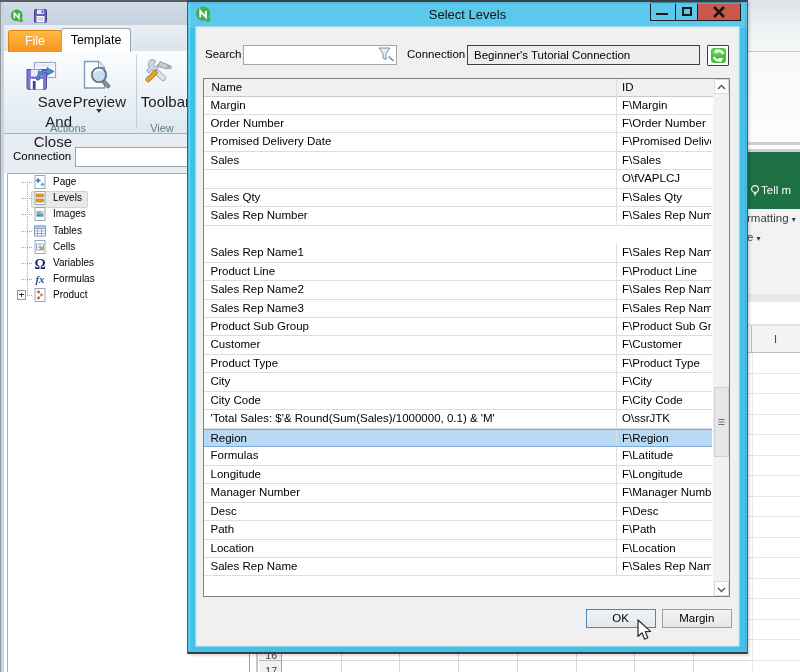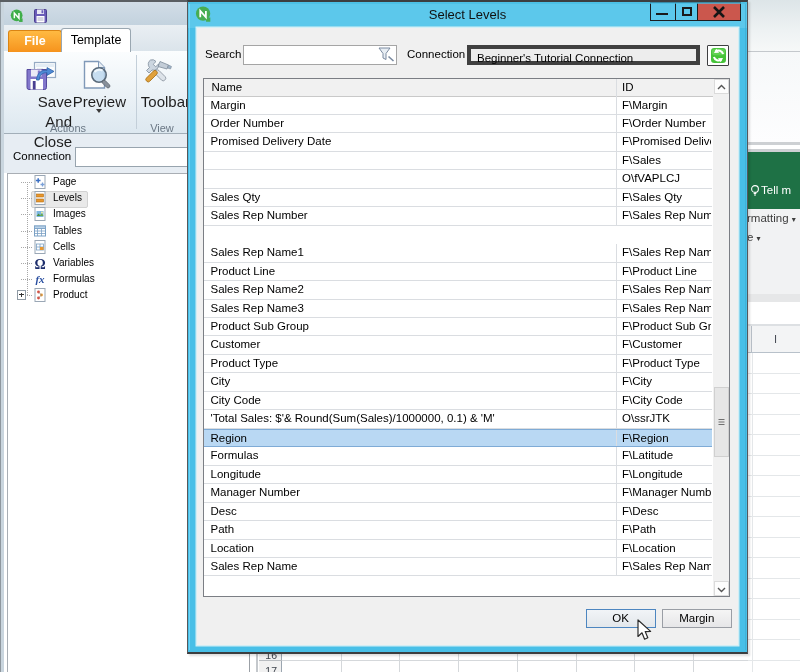--- a/index.html
+++ b/index.html
@@ -7,42 +7,42 @@
 
 #app{left:0;top:0;width:748px;height:672px;background:#fff}
 #appTitle{left:0;top:0;width:748px;height:25px;background:linear-gradient(#d3dee8,#c3d2de)}
 #topline{left:0;top:0;width:800px;height:1.5px;background:#5a5e63}
 #leftedge{left:0;top:0;width:3px;height:672px;background:#c9d5de;border-left:1px solid #8e979e}
 #tabrow{left:3px;top:25px;width:745px;height:26px;background:linear-gradient(#eaeff3,#dbe4eb)}
 #ribbon{left:3px;top:51px;width:745px;height:82px;background:linear-gradient(#fbfdfe,#dde8f0);border-bottom:1px solid #a2aeb8}
 #connrow{left:3px;top:134px;width:745px;height:39px;background:#e7edf3}
 #treepanel{left:7px;top:173px;width:741px;height:499px;background:#fff;border-top:1px solid #a9aeb4;border-left:1px solid #a9aeb4}
 .tab{border-radius:3px 3px 0 0;text-align:center}
-#filetab{left:8px;top:29.5px;width:52px;height:21.5px;background:linear-gradient(#ffba42,#f6931d);border:1px solid #da8413;border-bottom:none;color:#fff;font-size:12.5px;font-weight:bold;line-height:21px}
+#filetab{left:8px;top:29.5px;width:52px;height:21.5px;background:linear-gradient(#ffba42,#f6931d);border:1px solid #da8413;border-bottom:none;color:#fff;font-size:12.5px;font-weight:normal;line-height:21px}
 #temptab{left:61px;top:28px;width:68px;height:23px;background:#fff;border:1px solid #9aa7b1;border-bottom:none;color:#000;font-size:12.5px;line-height:23px}
 .rlabel{font-size:15px;color:#1e1e1e;text-align:right;line-height:20px}
 .glabel{font-size:11px;color:#6b7885;text-align:center}
 #gsep{left:136px;top:55px;width:1px;height:74px;background:#c3cfd9}
 
 .titem{font-size:10px;color:#000;line-height:16px}
 .tico{width:14px;height:14px}
 #levhl{left:30.5px;top:190.5px;width:55px;height:15.5px;background:#e9e9e9;border:1px solid #d2d2d2;border-radius:2px}
 
 
 #dlg{left:187px;top:0px;width:561px;height:654px;background:#48bfe7;border:1px solid #55585c;border-bottom:2px solid #3c3e40;border-top:2px solid #3c3e40;box-sizing:border-box;box-shadow:2px 2px 2px rgba(0,0,0,.13)}
 #dlgtitle{left:188px;top:2px;width:559px;height:26px;background:#5cc8eb;font-size:13px;color:#111;text-align:center;line-height:25px}
 #dlgbody{left:196.5px;top:28px;width:541px;height:617px;background:#f0f0f0;box-shadow:0 0 0 1.5px rgba(255,253,250,.75)}
 .wbtn{top:2px;height:19px;border:1px solid #1c1c1e;box-sizing:border-box}
 #btnmin{left:650px;width:26px;background:#5cc8eb}
 #btnmax{left:675px;width:23px;background:#5cc8eb}
 #btncls{left:697px;width:44px;background:#cb574d}
 
 .lbl{font-size:11.5px;color:#000}
 #searchbox{left:243px;top:44.5px;width:154px;height:20px;background:#fff;border:1px solid #a5a5a5;box-sizing:border-box}
-#connfield{left:467px;top:44.5px;width:233px;height:20px;background:#ededed;border:4px solid #404040;box-sizing:border-box;font-size:11.5px;line-height:18px;padding-left:6px;color:#000}
+#connfield{left:467px;top:44.5px;width:233px;height:20px;background:#ededed;border:1px solid #404040;box-sizing:border-box;font-size:11.5px;line-height:18px;padding-left:6px;color:#000}
 #refbtn{left:707px;top:44.5px;width:21.5px;height:21.5px;background:#fff;border:1.5px solid #3f3f41;box-sizing:border-box;border-radius:1px}
 
 #tbl{left:203px;top:78px;width:527px;height:519px;background:#fff;border:1px solid #7b7e84;box-sizing:border-box}
 #thead{left:0;top:0;width:525px;height:17.5px;background:#f1f1f1;border-bottom:1px solid #c9c9c9;box-sizing:border-box}
 .trow{left:0;width:508px;height:18.46px;border-bottom:1px solid #dadde1;box-sizing:border-box;font-size:11.5px;line-height:17.8px;color:#000;white-space:nowrap}
 .tname{position:absolute;left:6.5px;top:0;width:400px;overflow:hidden}
 .tid{position:absolute;left:418px;top:0;width:89px;overflow:hidden}
 .vdiv{position:absolute;left:412px;top:0;width:1px;height:100%;background:#dadde1}
 #hlrow{background:#b9d8f3;border-top:1px solid #7fabd6;border-bottom:1px solid #7fabd6}
 
@@ -225,20 +225,21 @@
       <span class="tname">Order Number</span>
       <span class="tid">F\Order Number</span>
       <span class="vdiv"></span>
     </div>
 <div class="a trow" style="top:54.42px">
       <span class="tname">Promised Delivery Date</span>
       <span class="tid">F\Promised Delivery Date</span>
       <span class="vdiv"></span>
     </div>
 <div class="a trow" style="top:72.88px">
+      <span class="tname">Sales</span>
       <span class="tid">F\Sales</span>
       <span class="vdiv"></span>
     </div>
 <div class="a trow" style="top:91.34px">
       <span class="tname"></span>
       <span class="tid">O\fVAPLCJ</span>
       <span class="vdiv"></span>
     </div>
 <div class="a trow" style="top:109.80px">
       <span class="tname">Sales Qty</span>

